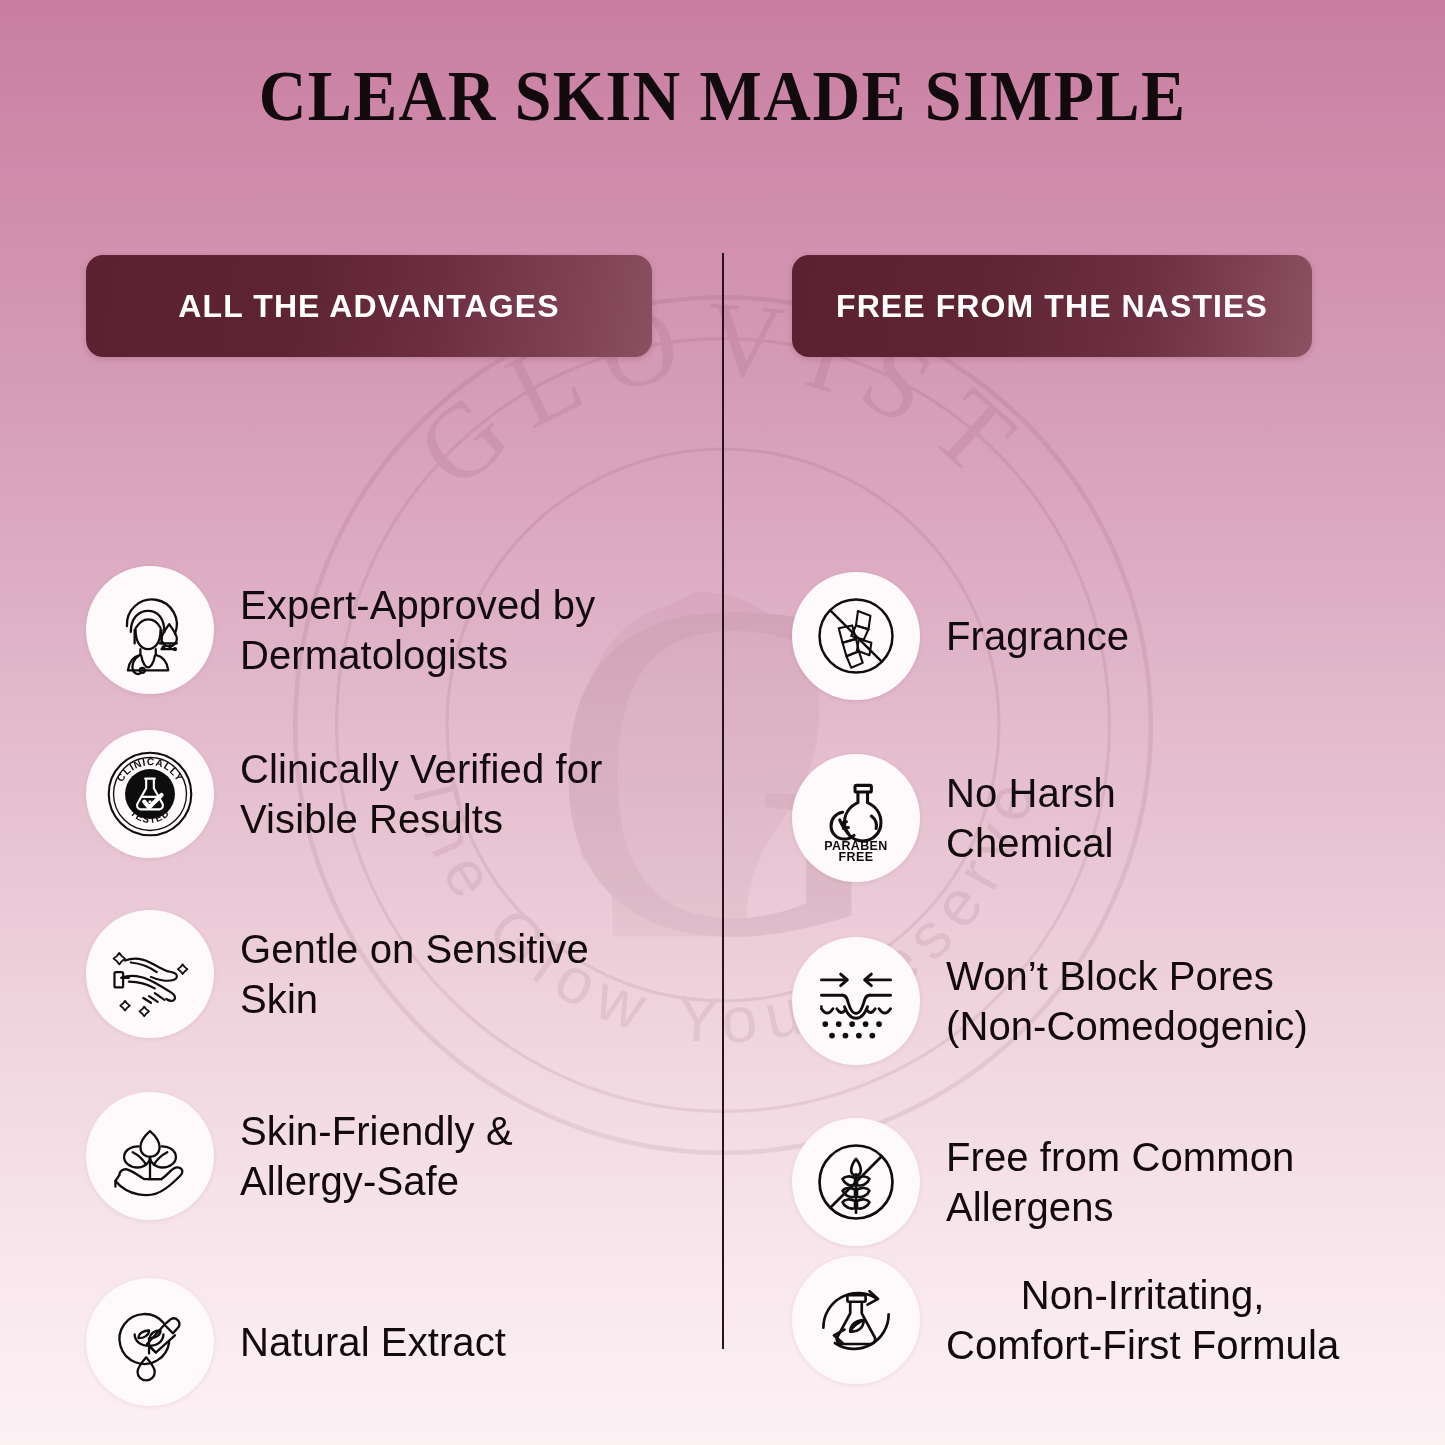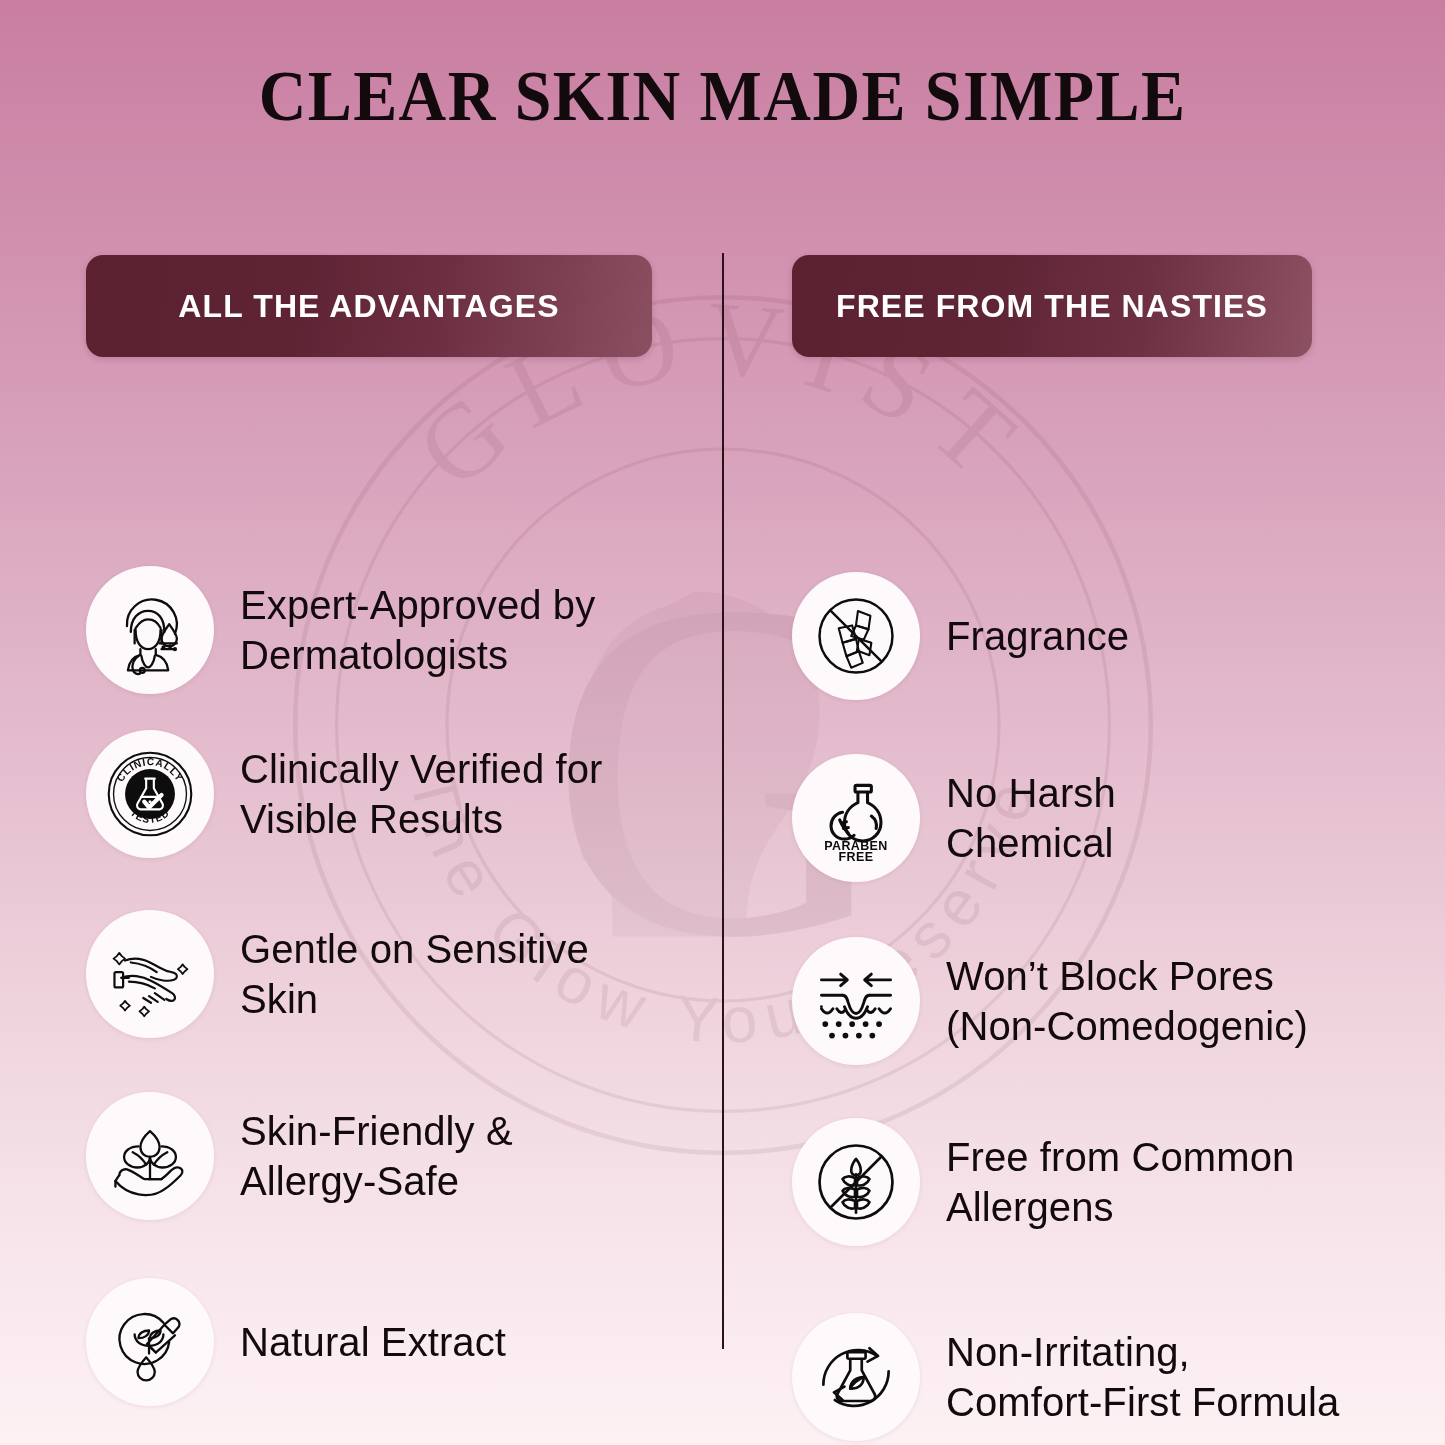--- a/index.html
+++ b/index.html
@@ -86,21 +86,21 @@
   .col-left .item:nth-child(1){top:209px;}
   .col-left .item:nth-child(2){top:373px;}
   .col-left .item:nth-child(3){top:553px;justify-content:flex-end;}
   .col-left .item:nth-child(4){top:735px;justify-content:center;}
   .col-left .item:nth-child(5){top:921px;}
   
   .col-right .item:nth-child(1){top:215px;}
   .col-right .item:nth-child(2){top:397px;}
   .col-right .item:nth-child(3){top:580px;}
   .col-right .item:nth-child(4){top:761px;}
-  .col-right .item:nth-child(5){top:956px;}
+  .col-right .item:nth-child(5){top:899px;text-align:center;}
 
   .items-wrap{position:relative;width:100%;height:1100px;}
 </style>
 </head>
 <body>
 
 <div class="canvas">
 
   <div class="watermark">
     <svg viewBox="0 0 400 400" aria-hidden="true">

